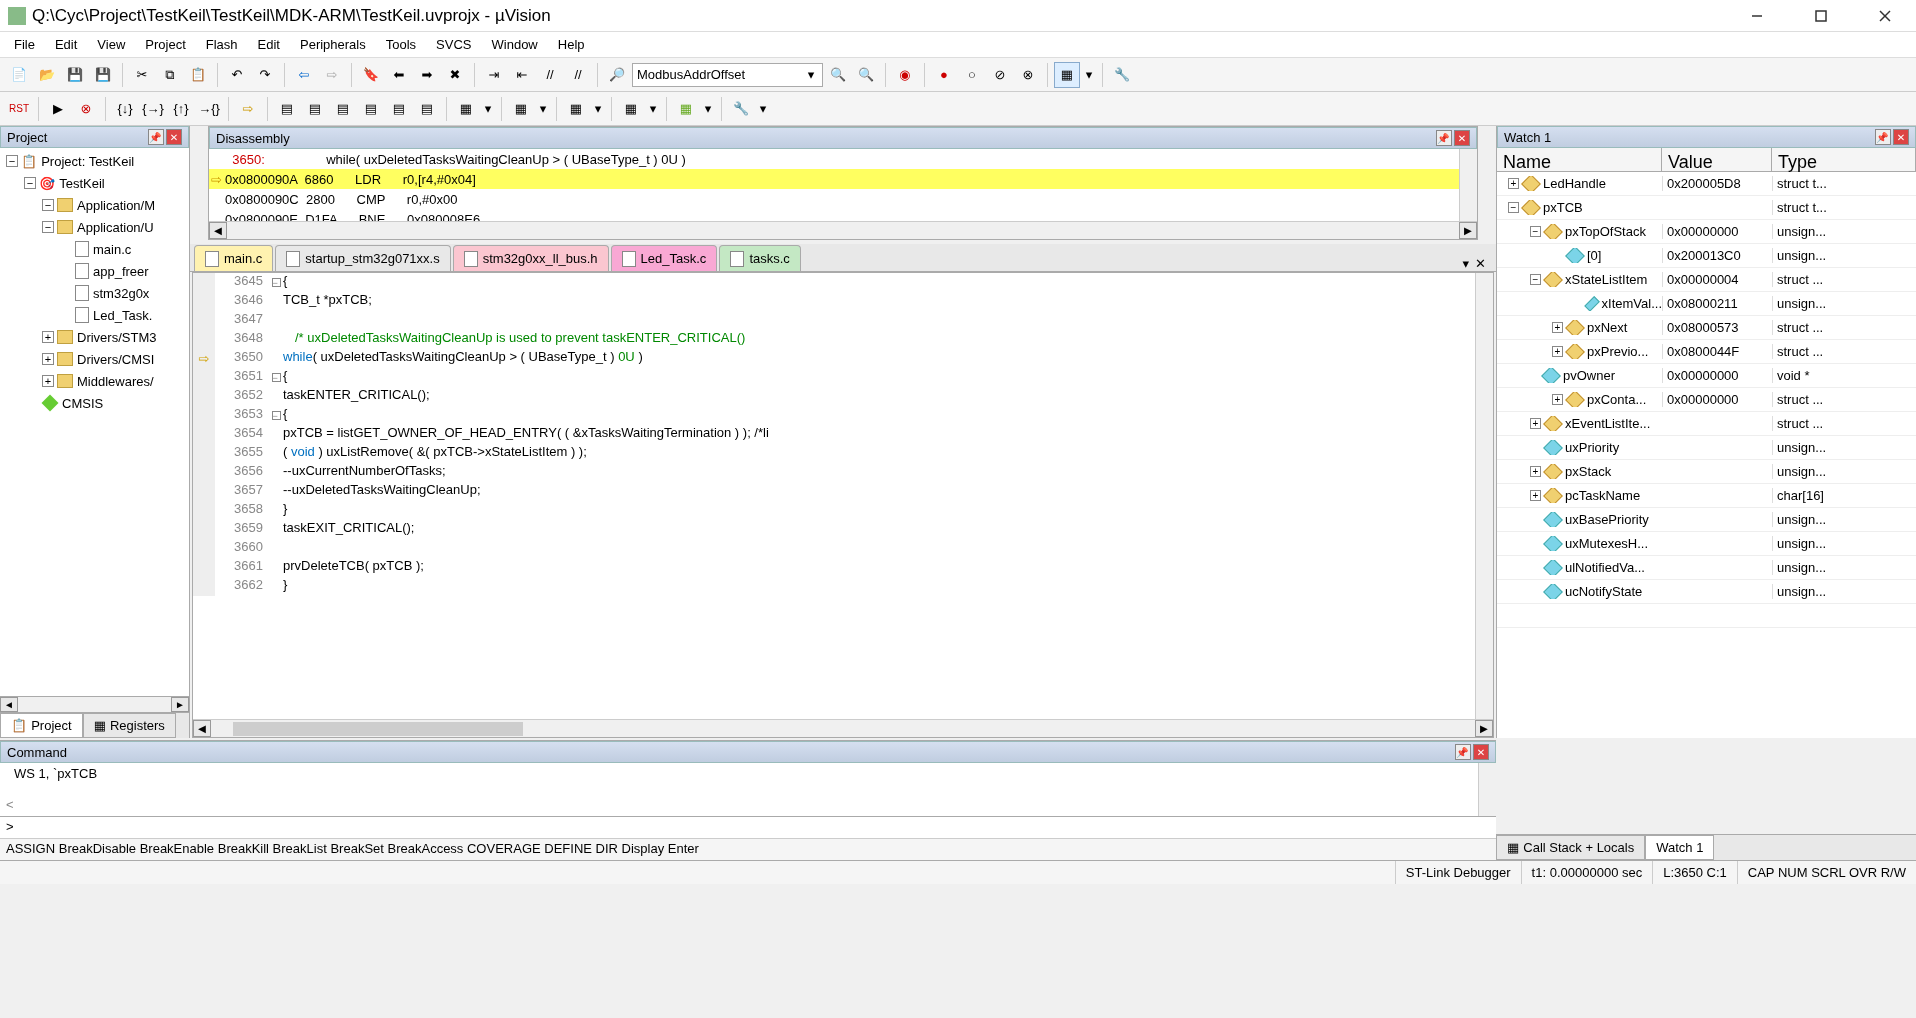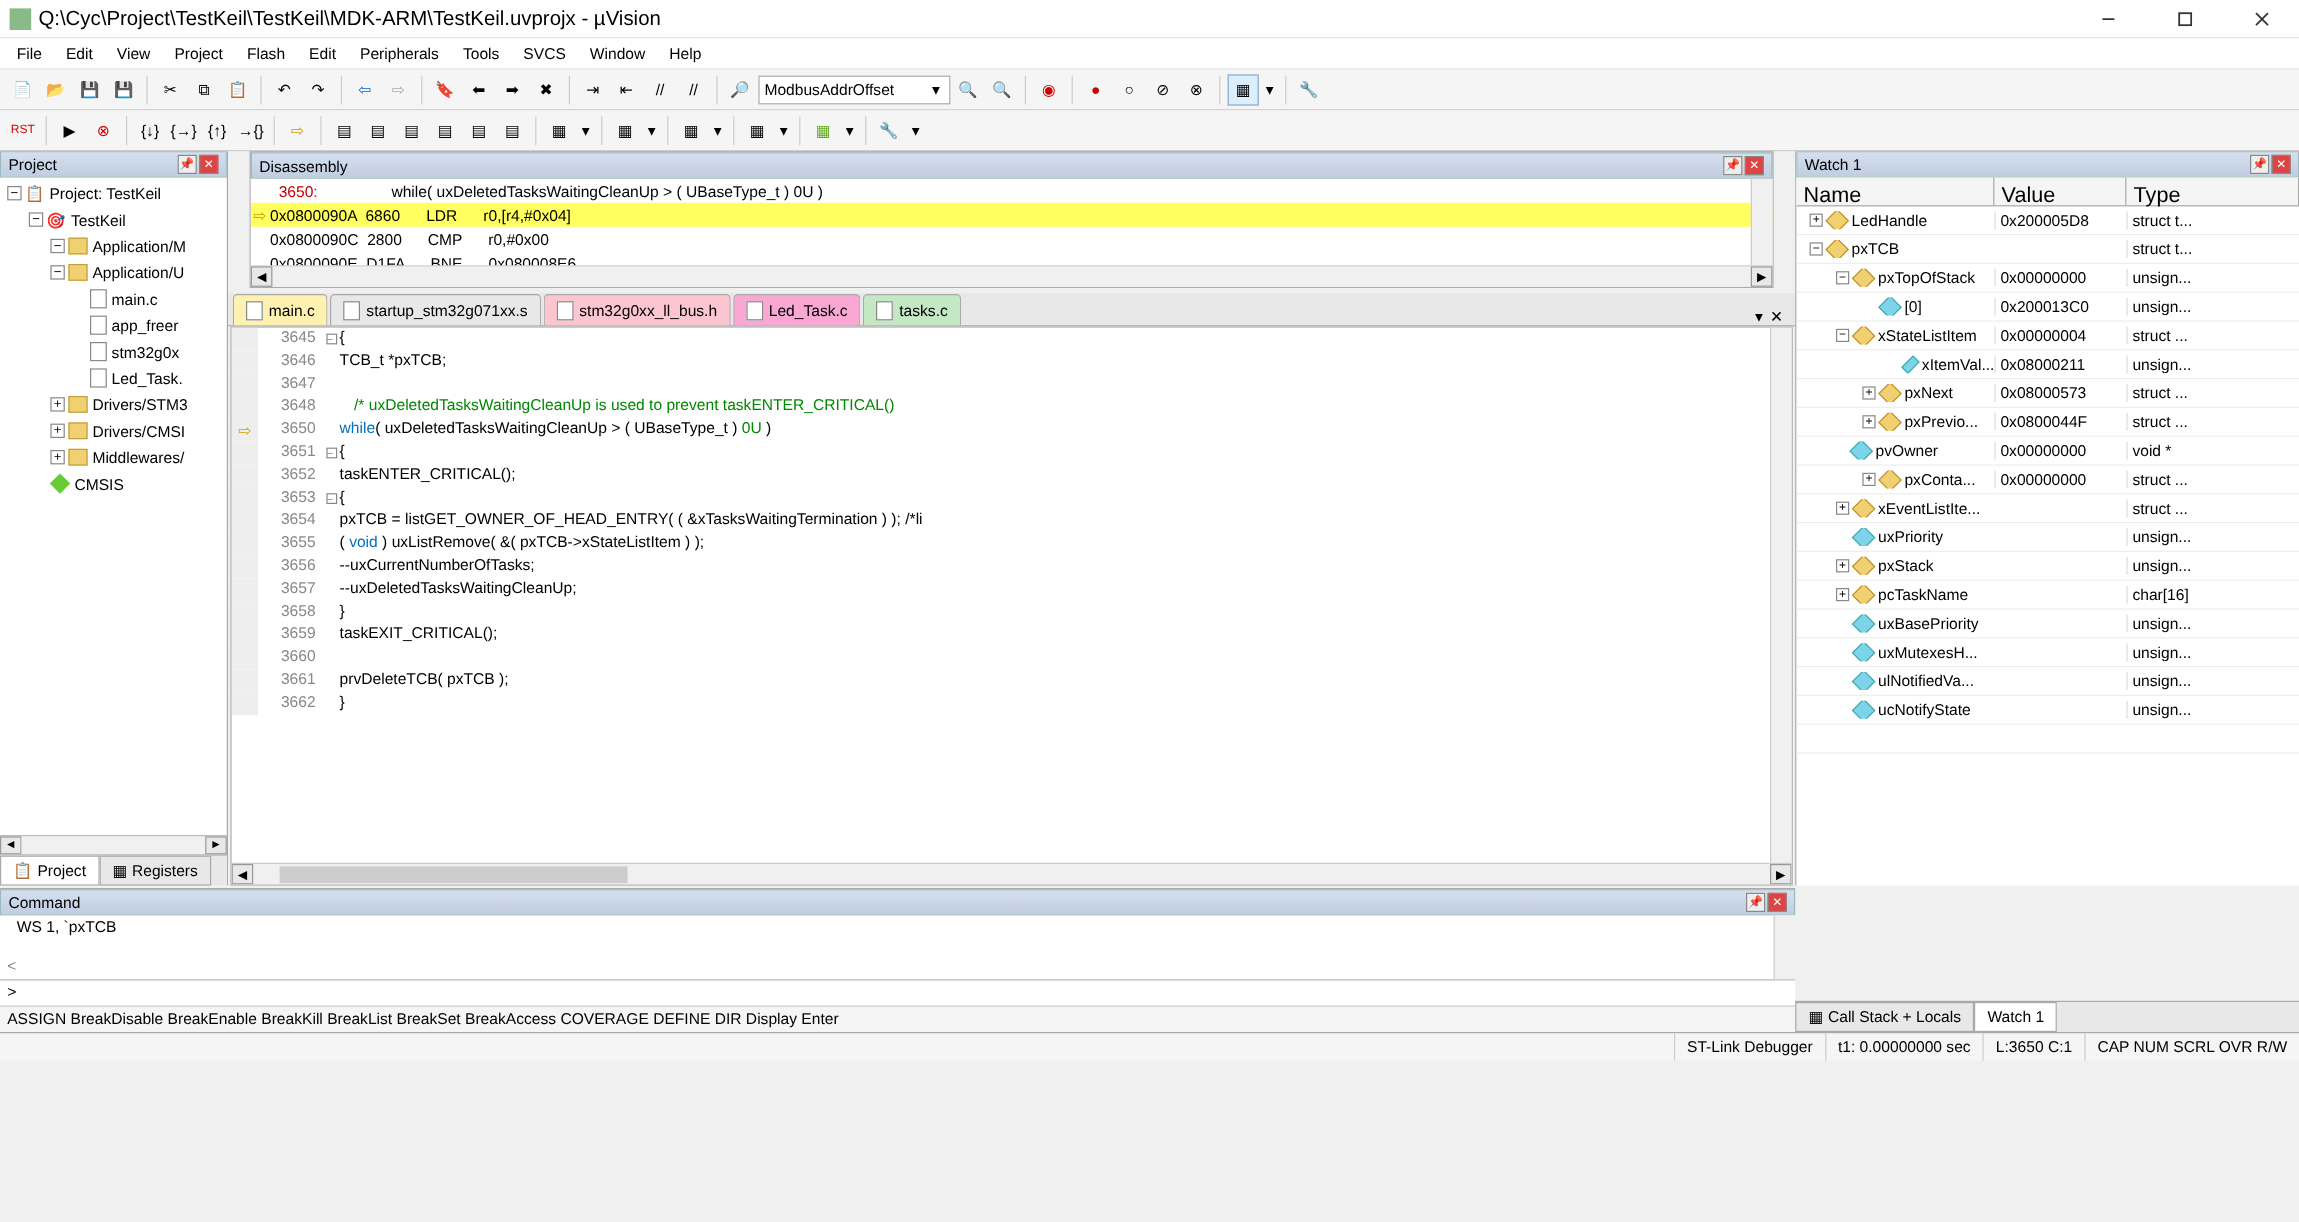--- a/index.html
+++ b/index.html
@@ -7,21 +7,21 @@
 .titlebar { height:32px; background:#fff; display:flex; align-items:center; padding:0 8px; border-bottom:1px solid #ddd; }
 .titlebar .icon { width:18px; height:18px; background:#8b8; margin-right:6px; }
 .titlebar .title { flex:1; font-size:17px; }
 .winbtns { display:flex; gap:18px; }
 .winbtn { width:46px; height:30px; display:flex; align-items:center; justify-content:center; cursor:default; }
 .menubar { height:26px; background:#fff; display:flex; align-items:center; padding:0 4px; border-bottom:1px solid #ddd; }
 .menubar span { padding:4px 10px; cursor:default; }
 .toolbar { height:34px; background:#f5f5f5; display:flex; align-items:center; padding:0 6px; border-bottom:1px solid #ccc; gap:2px; }
 .tb { width:26px; height:26px; display:flex; align-items:center; justify-content:center; border:1px solid transparent; }
 .sep { width:1px; height:24px; background:#ccc; margin:0 4px; }
-.combo { border:1px solid #aaa; height:24px; width:160px; padding:0 4px; display:flex; align-items:center; background:#fff; }
+.combo { border:1px solid #aaa; height:24px; width:191px; padding:0 4px; display:flex; align-items:center; background:#fff; }
 .dropdown-arrow { width:14px; text-align:center; }
 .workspace { display:flex; height:612px; }
 .panel-title { height:22px; background:linear-gradient(#d5dff0,#c0cde0); border:1px solid #9bb; display:flex; align-items:center; padding:0 6px; font-size:13px; }
 .panel-title .ctrls { margin-left:auto; display:flex; gap:2px; }
 .panel-title .pbtn { width:16px; height:16px; border:1px solid #888; background:#eee; font-size:10px; display:flex; align-items:center; justify-content:center; }
 .close-x { background:#d44 !important; color:#fff; }
 .project-panel { width:190px; border-right:1px solid #aaa; background:#fff; display:flex; flex-direction:column; }
 .tree { flex:1; overflow:hidden; font-size:13px; padding-top:2px; }
 .tree-row { display:flex; align-items:center; height:22px; white-space:nowrap; }
 .exp { width:12px; height:12px; border:1px solid #888; display:flex; align-items:center; justify-content:center; font-size:11px; line-height:1; margin-right:3px; background:#fff; }

